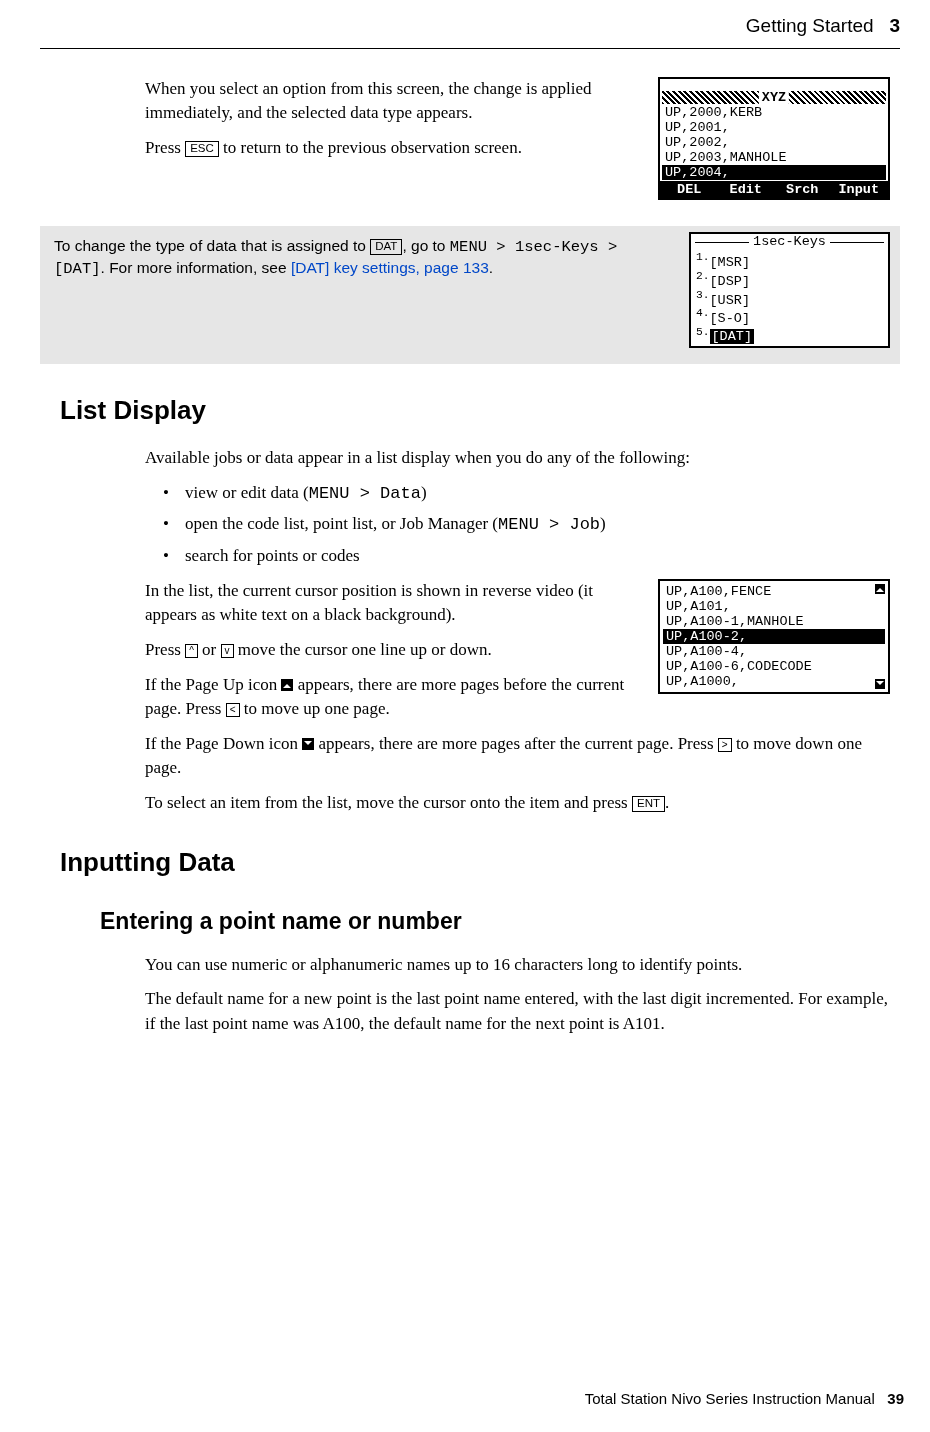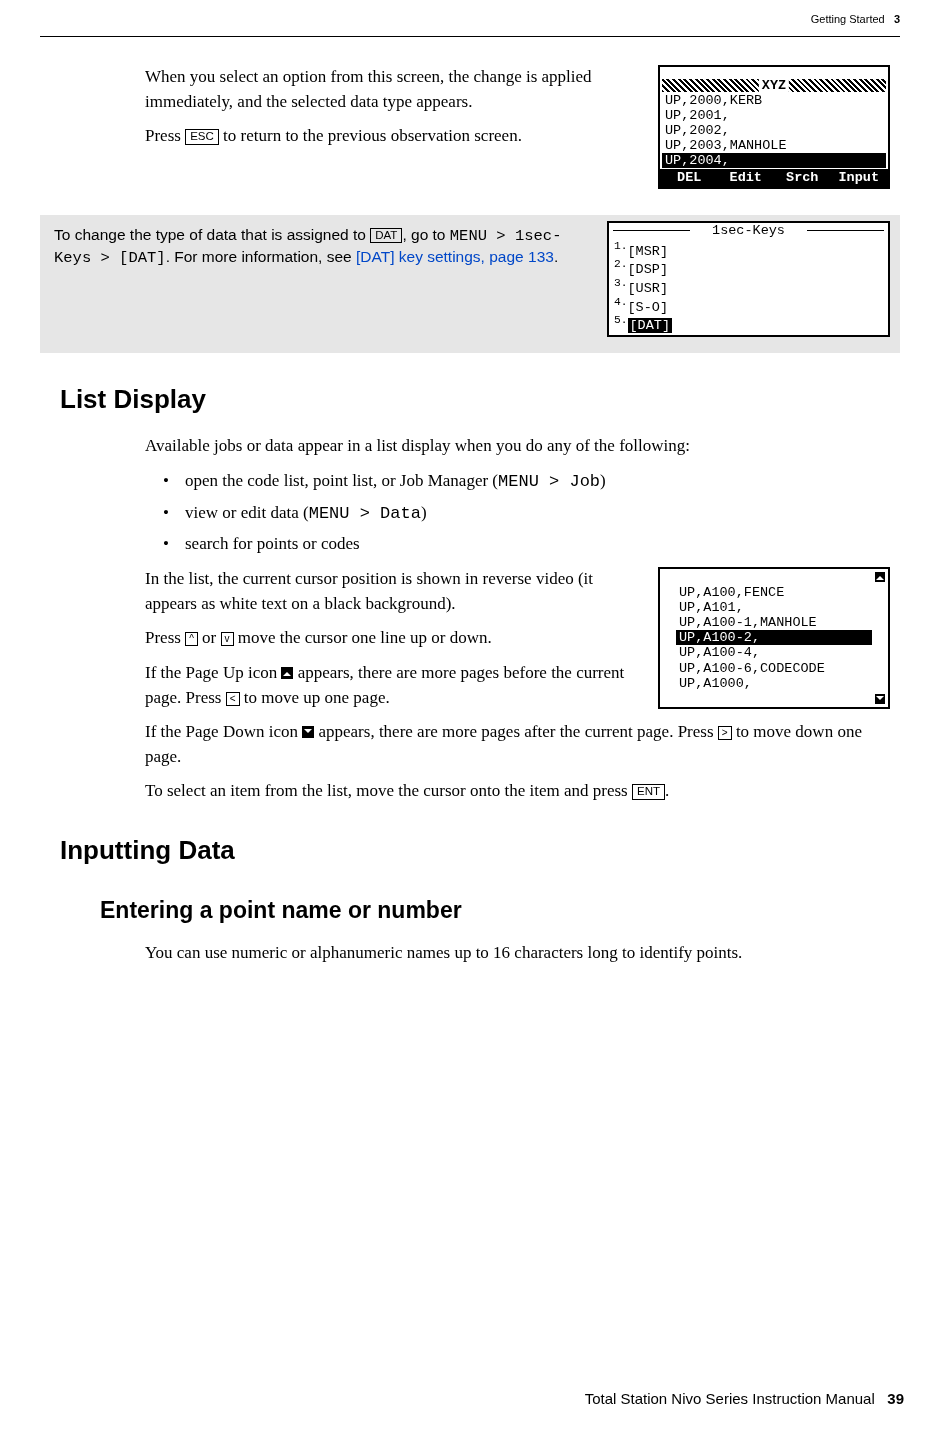--- a/index.html
+++ b/index.html
@@ -21,21 +21,21 @@
     .top-rule {
       border-top: 1px solid #000;
       margin-top: 8px;
       margin-bottom: 28px;
       margin-left: -20px;
       margin-right: -10px;
     }
     .running-head {
       text-align: right;
       font-family: Arial, Helvetica, sans-serif;
-      font-size: 11px;
+      font-size: 19px;
       padding-right: -10px;
       margin-right: -10px;
     }
     .content-indent { margin-left: 85px; }
     p { margin-bottom: 10px; }
     .float-right-screen {
       float: right;
       margin-left: 14px;
       margin-bottom: 6px;
       width: 232px;
@@ -78,21 +78,21 @@
     .lcd-softkeys span { flex: 1; text-align: center; }
     .tip-box {
       background: #e6e6e6;
       padding: 10px 14px;
       margin: 20px -10px 28px -20px;
       font-family: Arial, Helvetica, sans-serif;
       font-size: 15.5px;
       line-height: 1.35;
       overflow: auto;
     }
-    .tip-box .float-right-screen { width: 283px; margin-top:-4px; margin-right:-4px;}
+    .tip-box .float-right-screen { width: 201px; margin-top:-4px; margin-right:-4px;}
     .link { color: #0047c8; }
     .mono { font-family: 'Courier New', monospace; }
     .keycap {
       display: inline-block;
       border: 1px solid #000;
       border-radius: 0;
       font-family: Arial, Helvetica, sans-serif;
       font-size: 11.5px;
       padding: 0px 4px;
       line-height: 1.2;
@@ -174,21 +174,21 @@
       font-size:12.5px;
     }
     .lcd2 .krow { white-space:pre; }
     .lcd2 .krow.inv { display:inline-block; background:#000; color:#fff; padding:0 2px;}
     .lcd3 {
       border: 2px solid #000;
       background: #fff;
       font-family: 'Courier New', monospace;
       font-size: 13.5px;
       line-height: 1.12;
-      padding: 16px;
+      padding: 3px;
       position:relative;
     }
     .lcd3 .scroll-top,.lcd3 .scroll-bot{
       position:absolute; right:3px; width:10px; height:10px; background:#000;
     }
     .lcd3 .scroll-top{ top:3px; }
     .lcd3 .scroll-bot{ bottom:3px; }
     .lcd3 .scroll-top::after,.lcd3 .scroll-bot::after{
       content:''; position:absolute; left:1px;
       border-left:4px solid transparent; border-right:4px solid transparent;
@@ -247,22 +247,22 @@
       </div>
     </div>
     <span>To change the type of data that is assigned to </span><span class="keycap">DAT</span><span>, go to </span><span class="mono">MENU &gt; 1sec-Keys &gt; [DAT]</span><span>. For more information, see </span><span class="link">[DAT] key settings, page 133</span><span>.</span>
     <div class="clear"></div>
   </div>
 
   <h2>List Display</h2>
   <div class="content-indent">
     <p>Available jobs or data appear in a list display when you do any of the following:</p>
     <ul class="bullets">
+      <li><span>view or edit data (</span><span class="mono">MENU &gt; Data</span><span>)</span></li>
       <li><span>open the code list, point list, or Job Manager (</span><span class="mono">MENU &gt; Job</span><span>)</span></li>
-      <li><span>view or edit data (</span><span class="mono">MENU &gt; Data</span><span>)</span></li>
       <li>search for points or codes</li>
     </ul>
 
     <div class="float-right-screen">
       <div class="lcd3">
         <div class="scroll-top"></div>
         <div class="lcd-row">UP,A100,FENCE</div>
         <div class="lcd-row">UP,A101,</div>
         <div class="lcd-row">UP,A100-1,MANHOLE</div>
         <div class="lcd-row inv">UP,A100-2,</div>
@@ -286,18 +286,19 @@
     </p>
     <p>
       <span>To select an item from the list, move the cursor onto the item and press </span><span class="keycap">ENT</span><span>.</span>
     </p>
   </div>
 
   <h2>Inputting Data</h2>
   <h3>Entering a point name or number</h3>
   <div class="content-indent">
     <p>You can use numeric or alphanumeric names up to 16 characters long to identify points.</p>
+    <p>The default name for a new point is the last point name entered, with the last digit incremented. For example, if the last point name was A100, the default name for the next point is A101.</p>
   </div>
 
   <div class="footer">
     <span>Total Station Nivo Series Instruction Manual</span>&nbsp;&nbsp;&nbsp;<b>39</b>
   </div>
 </div>
 
 </body></html>

